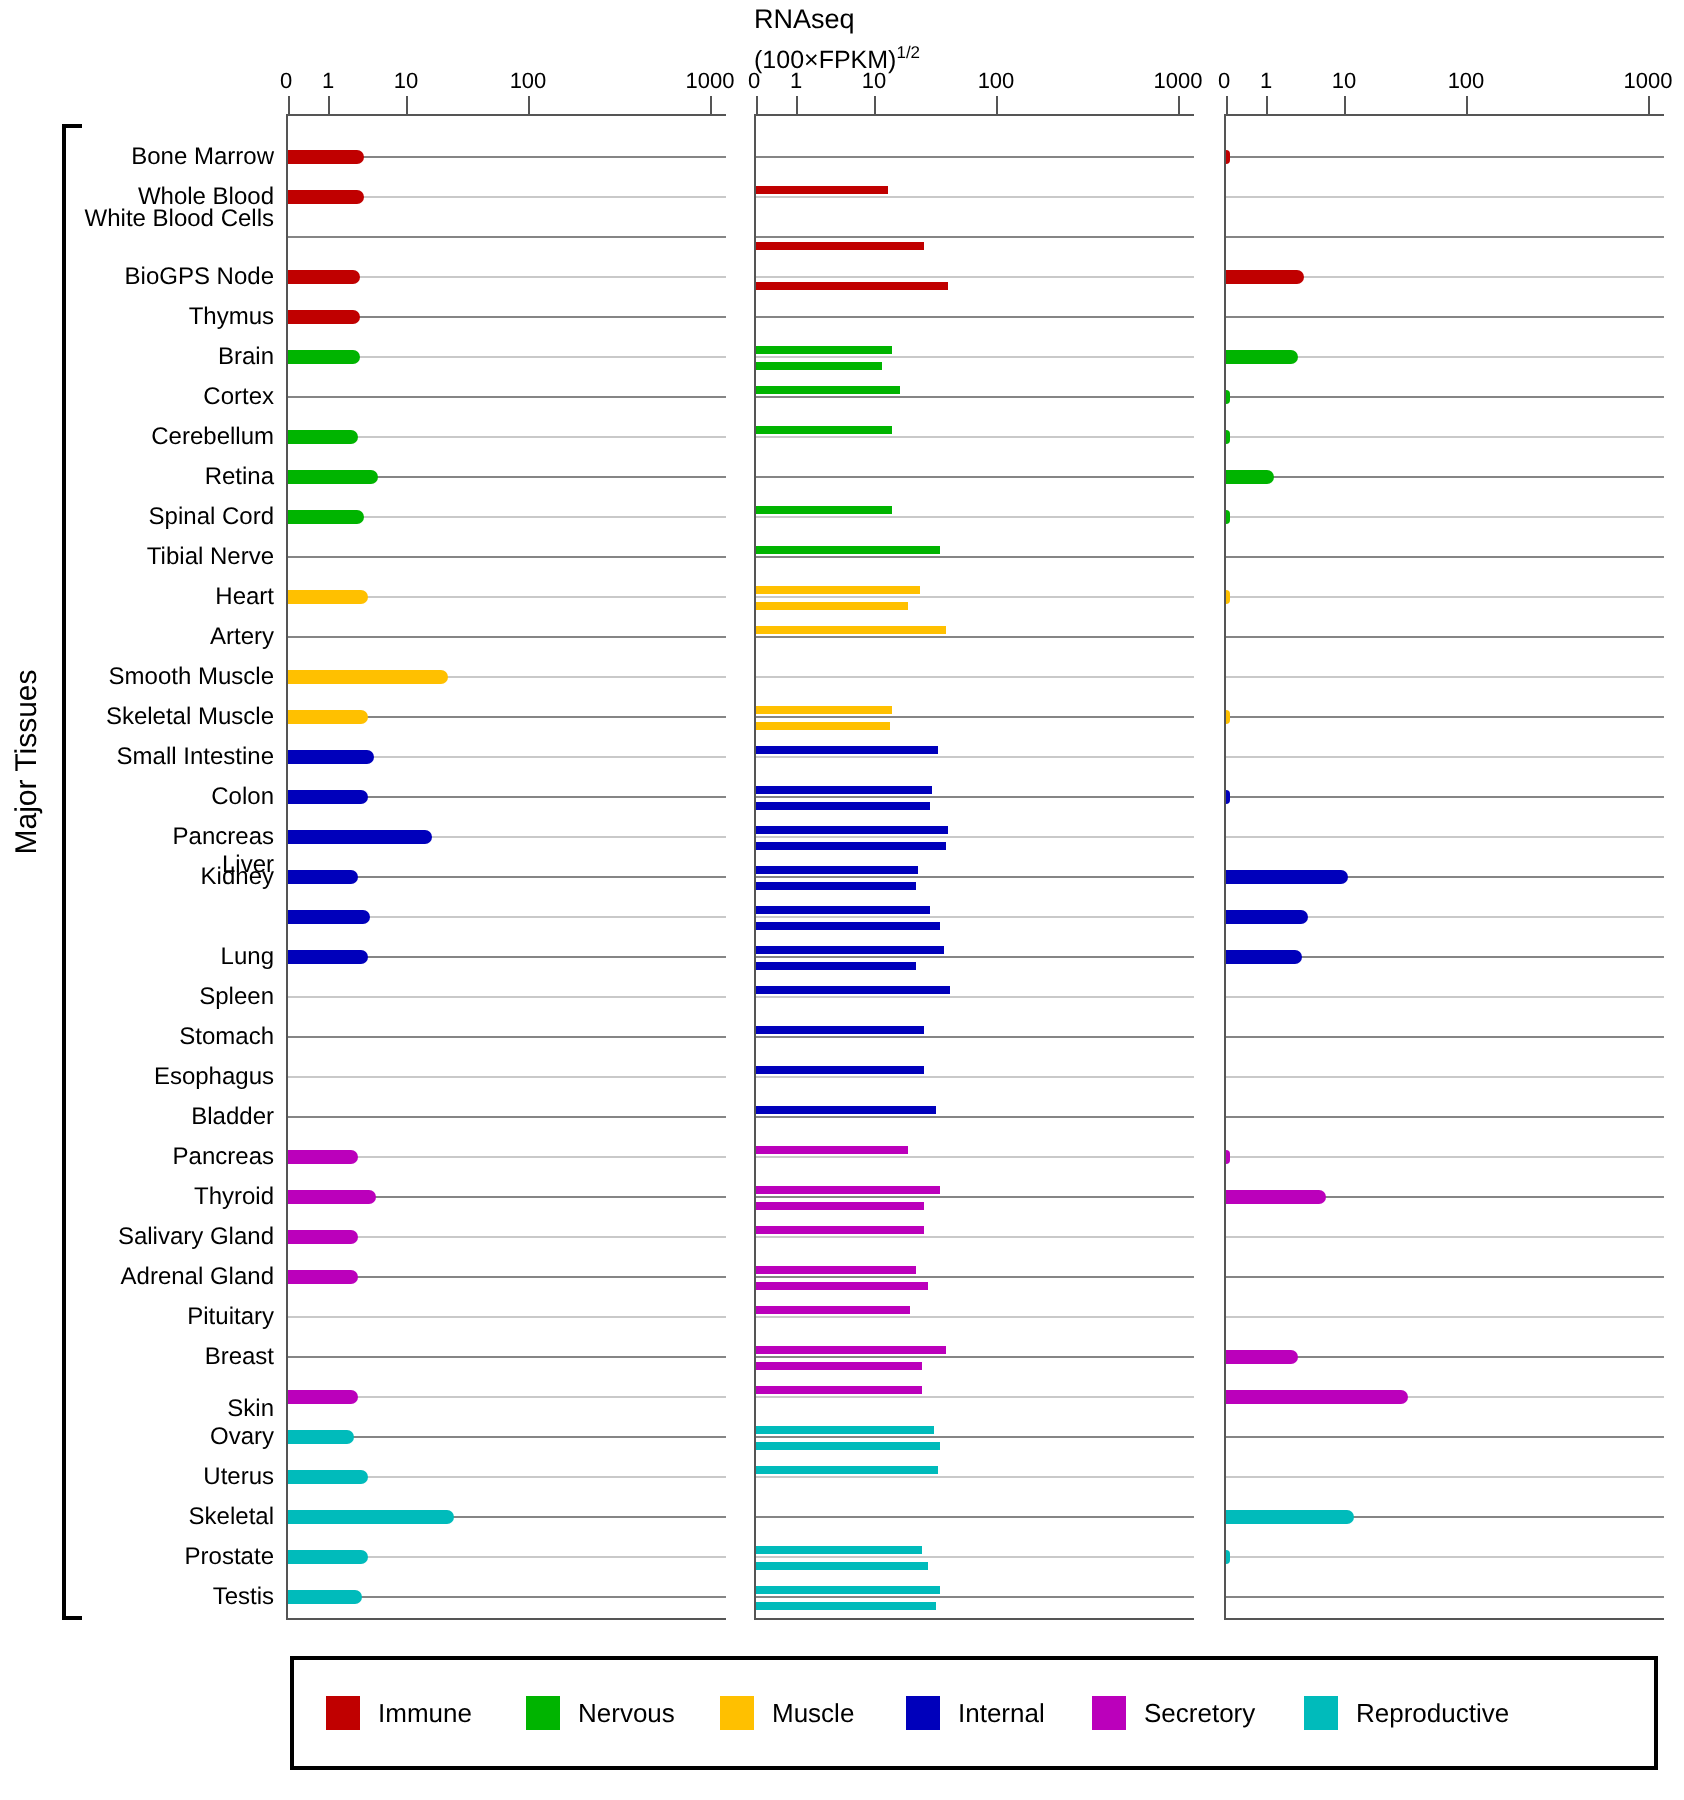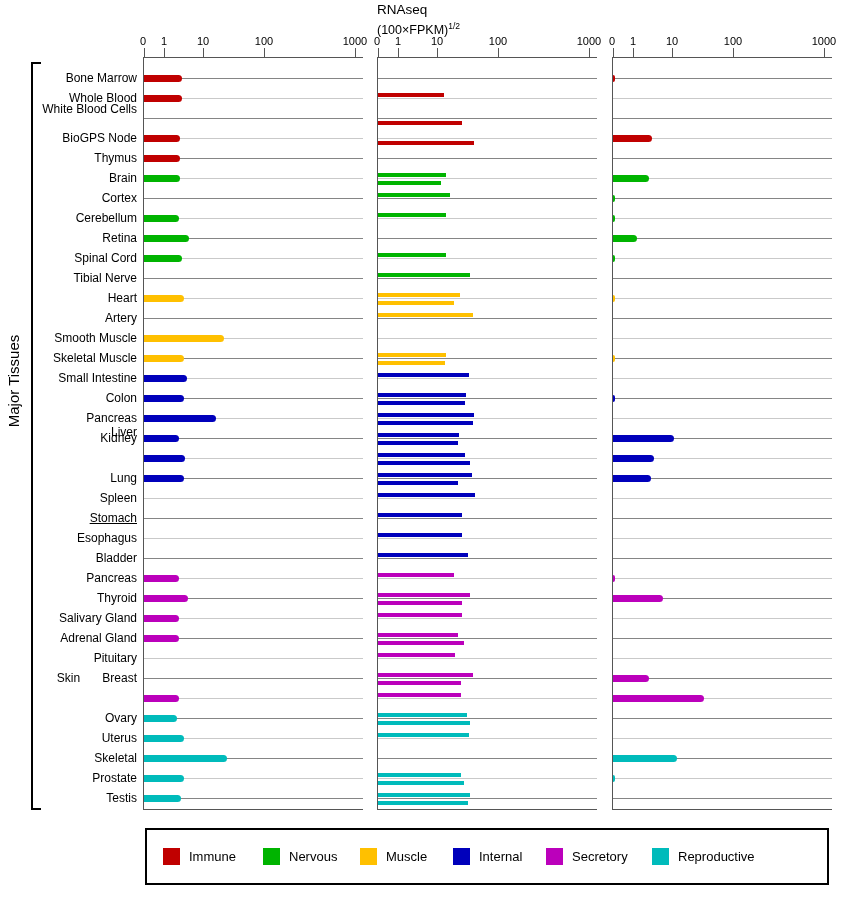--- a/index.html
+++ b/index.html
@@ -70,30 +70,30 @@
       <div class="tlab" style="top: 308.5px;">Artery</div>
       <div class="tlab" style="top: 328.5px;">Smooth Muscle</div>
       <div class="tlab" style="top: 348.5px;">Skeletal Muscle</div>
       <div class="tlab" style="top: 368.5px;">Small Intestine</div>
       <div class="tlab" style="top: 388.5px;">Colon</div>
       <div class="tlab" style="top: 408.5px;">Pancreas</div>
       <div class="tlab" style="top: 428.5px;">Kidney</div>
       <div class="tlab" style="top: 423px;">Liver</div>
       <div class="tlab" style="top: 468.5px;">Lung</div>
       <div class="tlab" style="top: 488.5px;">Spleen</div>
-      <div class="tlab" style="top: 508.5px; text-decoration: underline;">Stomach</div>
+      <div class="tlab" style="top: 508.5px;">Stomach</div>
       <div class="tlab" style="top: 528.5px;">Esophagus</div>
       <div class="tlab" style="top: 548.5px;">Bladder</div>
       <div class="tlab" style="top: 568.5px;">Pancreas</div>
       <div class="tlab" style="top: 588.5px;">Thyroid</div>
       <div class="tlab" style="top: 608.5px;">Salivary Gland</div>
       <div class="tlab" style="top: 628.5px;">Adrenal Gland</div>
       <div class="tlab" style="top: 648.5px;">Pituitary</div>
       <div class="tlab" style="top: 668.5px;">Breast</div>
-      <div class="tlab" style="top: 669px; text-align: center;">Skin</div>
+      <div class="tlab" style="top: 695px;">Skin</div>
       <div class="tlab" style="top: 708.5px;">Ovary</div>
       <div class="tlab" style="top: 728.5px;">Uterus</div>
       <div class="tlab" style="top: 748.5px;">Skeletal</div>
       <div class="tlab" style="top: 768.5px;">Prostate</div>
       <div class="tlab" style="top: 788.5px;">Testis</div>
     </div>
 
 
   <div class="hdr" style="left:377px">
     <div class="h1">RNAseq</div>

